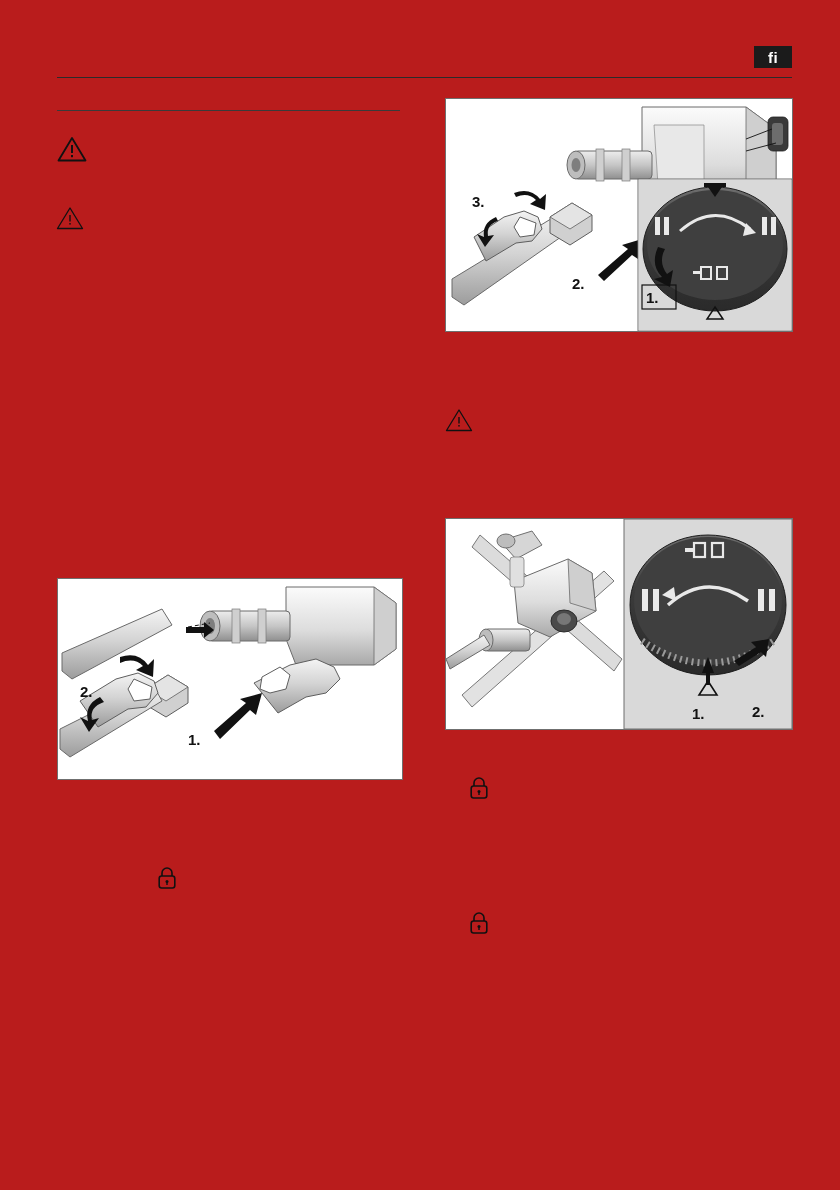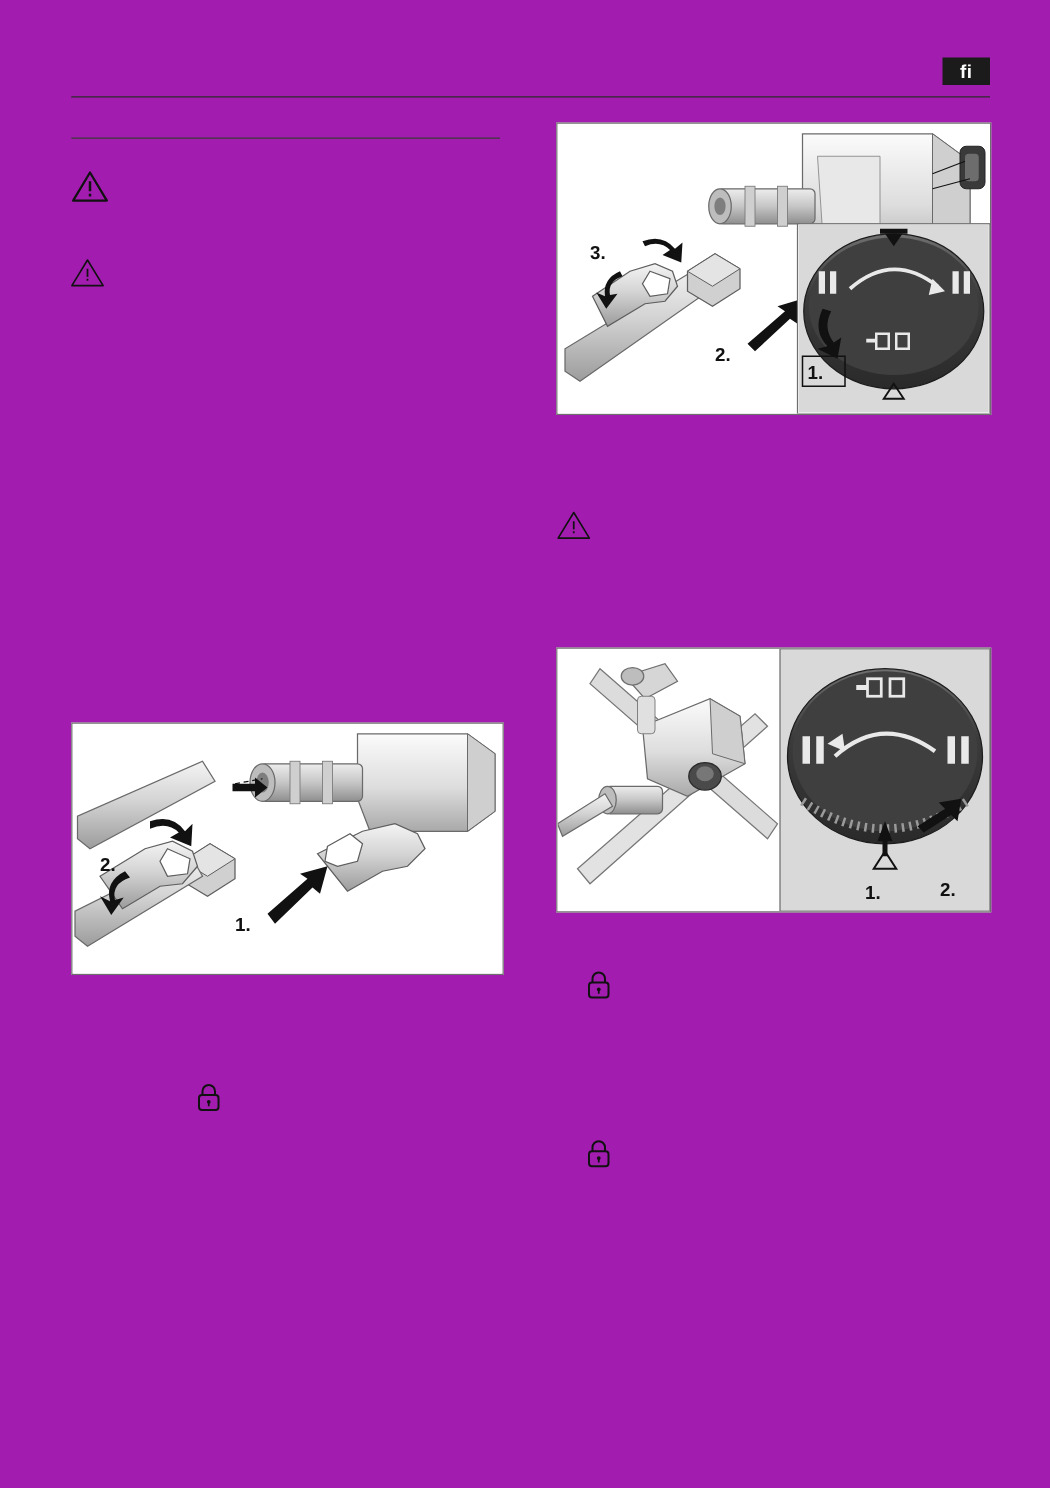--- a/index.html
+++ b/index.html
@@ -7,21 +7,21 @@
     padding: 0;
     background: #ffffff;
   }
   body {
     font-family: "Liberation Sans", sans-serif;
   }
   .page {
     position: relative;
     width: 840px;
     height: 1190px;
-    background: #a21caf;
+    background: #b91c1c;
     overflow: hidden;
   }
 
   
   .lang-badge {
     position: absolute;
     top: 46px;
     right: 48px;
     width: 38px;
     height: 22px;

